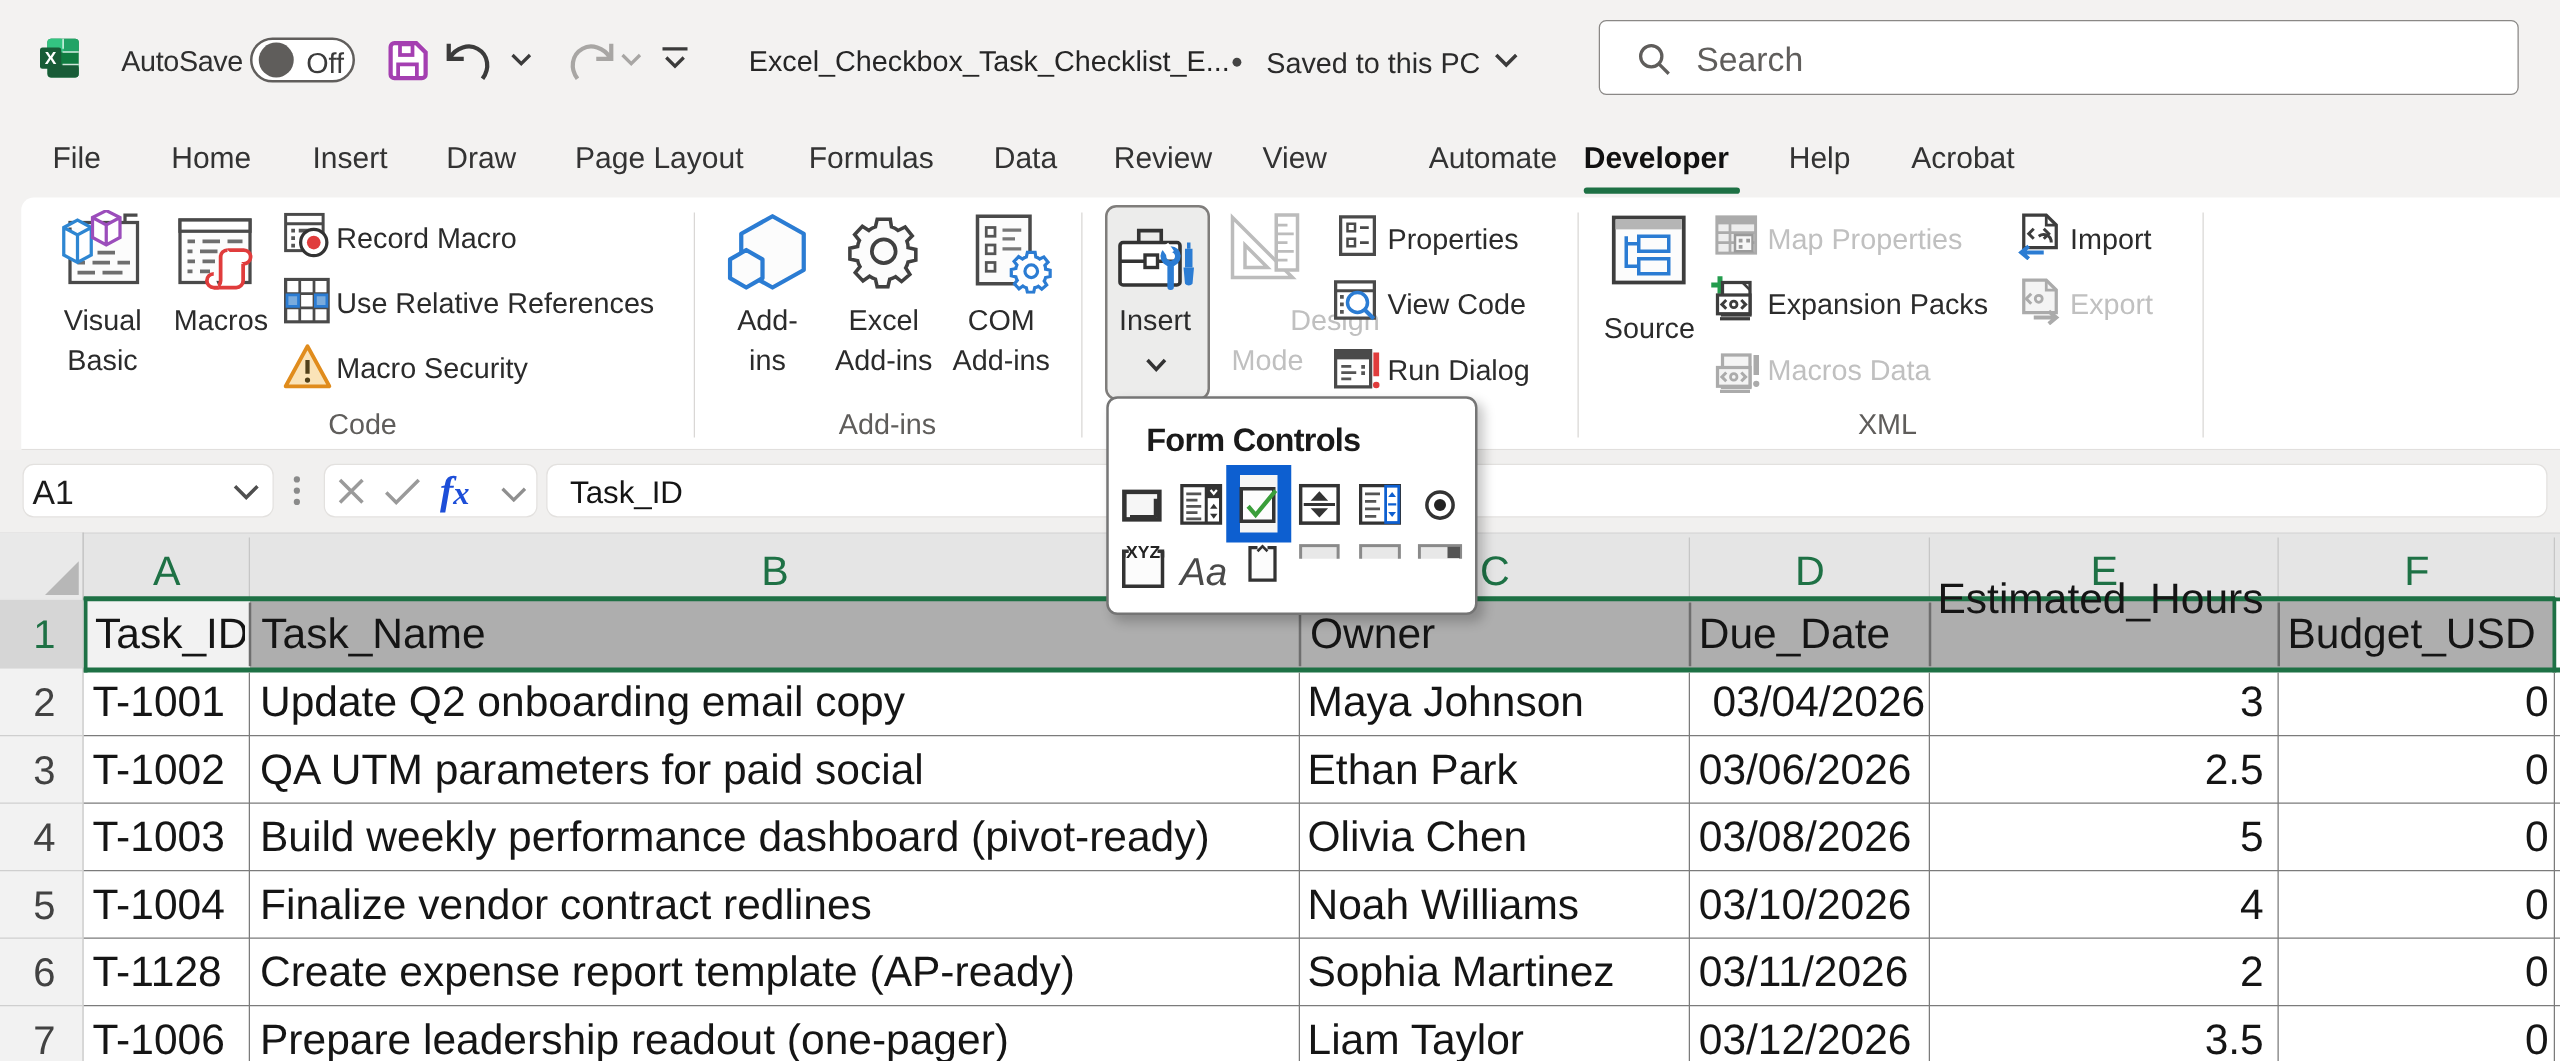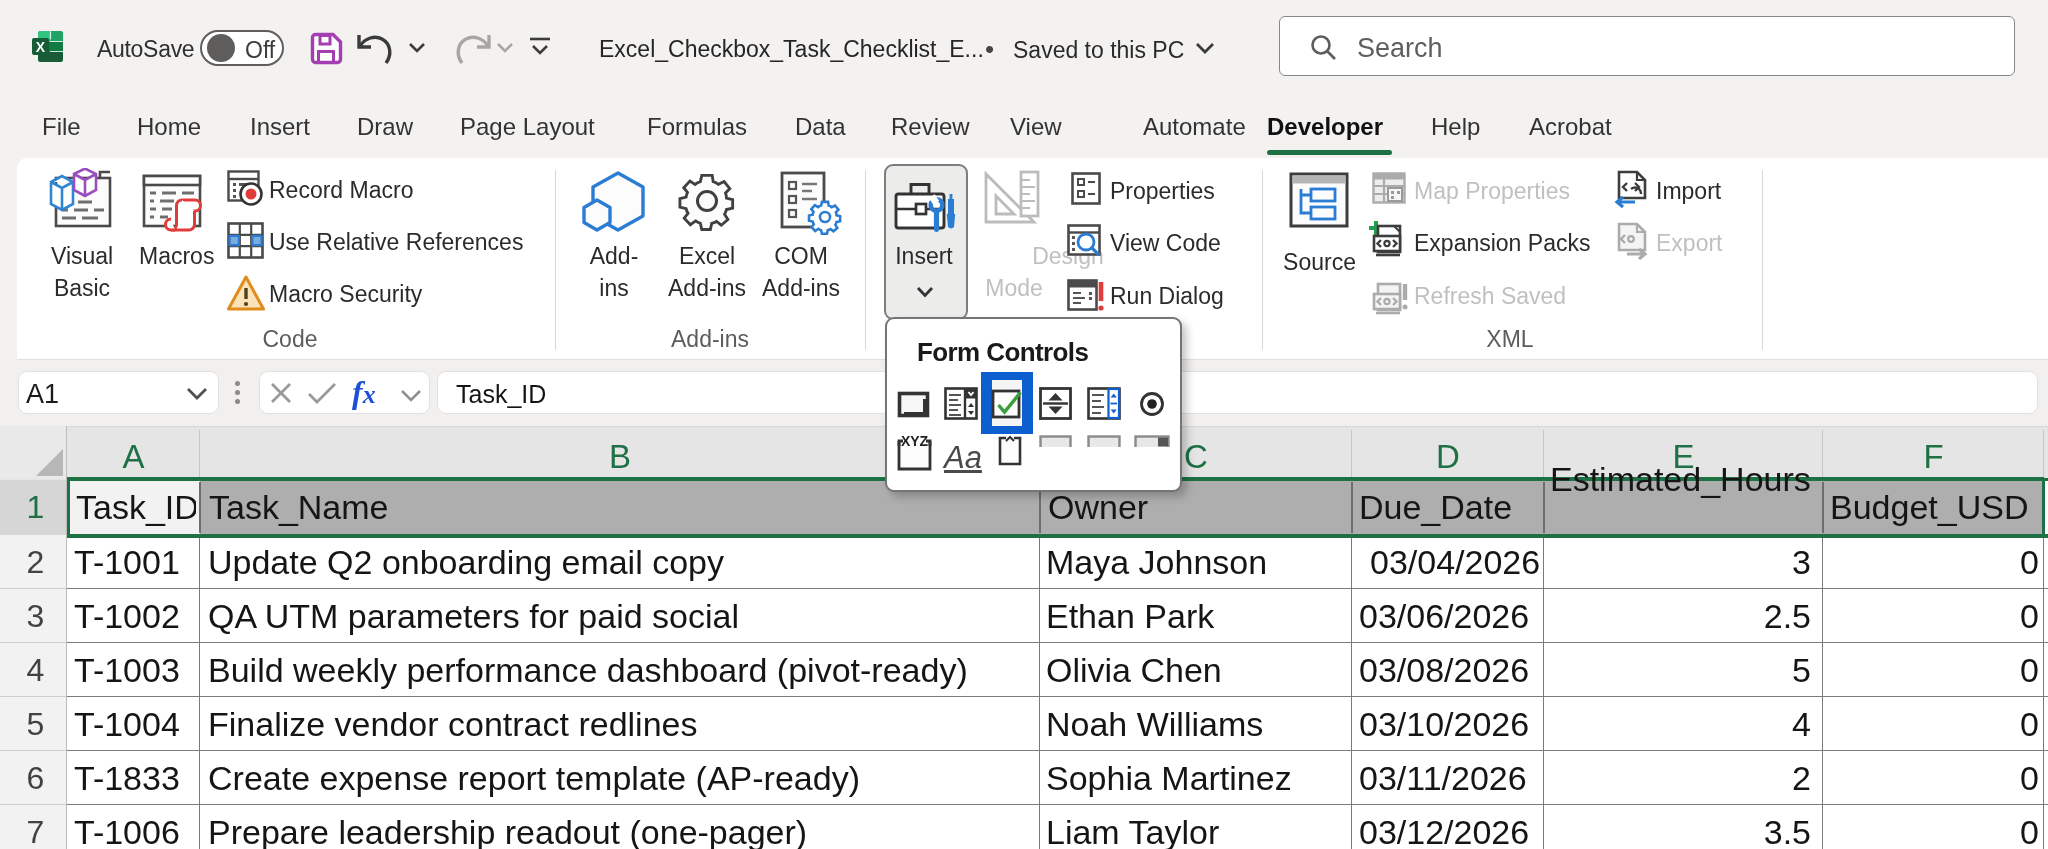--- a/index.html
+++ b/index.html
@@ -316,21 +316,21 @@
     <rect x="2" y="14" width="26" height="15" fill="#f4f4f4" stroke="#ababab" stroke-width="2.6"></rect>
     <g stroke="#ababab" stroke-width="2.4" fill="none">
       <path d="M9 18 L5.5 21.5 L9 25"></path>
           <path d="M21 18 L24.5 21.5 L21 25"></path>
     </g>
     <circle cx="15" cy="21.5" r="2.6" fill="none" stroke="#ababab" stroke-width="2.2"></circle>
     <path d="M4 33 L28 33" stroke="#ababab" stroke-width="2.6"></path>
     <path d="M33 4 L33 20" stroke="#ababab" stroke-width="4.4"></path>
     <circle cx="33" cy="27" r="2.5" fill="#ababab"></circle>
   </svg>
-  <div class="rlabel dis" style="left:1414px;top:283px;">Refresh Saved</div>
+  <div class="rlabel dis" style="left:1414px;top:283px;">Macros Data</div>
 
   <svg class="a" style="left:1611px;top:168px;" width="40" height="40" viewBox="0 0 40 40">
     <path d="M8 4 L26 4 L34 12 L34 30 L8 30 Z" fill="#fff" stroke="#3d3d3d" stroke-width="2.6"></path>
     <path d="M26 4 L26 12 L34 12" fill="none" stroke="#3d3d3d" stroke-width="2.2"></path>
     <g stroke="#3d3d3d" stroke-width="2.4" fill="none">
       <path d="M16 15 L12 19 L16 23"></path>
           <path d="M24 15 L28 19 L24 23"></path>
     </g>
     <path d="M30 26 C30 20 24 18 20 21" fill="none" stroke="#3d3d3d" stroke-width="2.4"></path>
     <path d="M24 34 L6 34 M12 29 L6 34 L12 39" fill="none" stroke="#2b7cd3" stroke-width="3.2"></path>
@@ -473,21 +473,21 @@
   <div class="cell" style="left:1544px;top:643px;width:267px;line-height:54px;text-align:right;">5</div>
   <div class="cell" style="left:1823px;top:643px;width:216px;line-height:54px;text-align:right;">0</div>
 
   <div class="cell" style="left:74px;top:697px;line-height:54px;">T-1004</div>
   <div class="cell" style="left:208px;top:697px;line-height:54px;">Finalize vendor contract redlines</div>
   <div class="cell" style="left:1046px;top:697px;line-height:54px;">Noah Williams</div>
   <div class="cell" style="left:1359px;top:697px;line-height:54px;">03/10/2026</div>
   <div class="cell" style="left:1544px;top:697px;width:267px;line-height:54px;text-align:right;">4</div>
   <div class="cell" style="left:1823px;top:697px;width:216px;line-height:54px;text-align:right;">0</div>
 
-  <div class="cell" style="left:74px;top:751px;line-height:54px;">T-1833</div>
+  <div class="cell" style="left:74px;top:751px;line-height:54px;">T-1128</div>
   <div class="cell" style="left:208px;top:751px;line-height:54px;">Create expense report template (AP-ready)</div>
   <div class="cell" style="left:1046px;top:751px;line-height:54px;">Sophia Martinez</div>
   <div class="cell" style="left:1359px;top:751px;line-height:54px;">03/11/2026</div>
   <div class="cell" style="left:1544px;top:751px;width:267px;line-height:54px;text-align:right;">2</div>
   <div class="cell" style="left:1823px;top:751px;width:216px;line-height:54px;text-align:right;">0</div>
 
   <div class="cell" style="left:74px;top:805px;line-height:54px;">T-1006</div>
   <div class="cell" style="left:208px;top:805px;line-height:54px;">Prepare leadership readout (one-pager)</div>
   <div class="cell" style="left:1046px;top:805px;line-height:54px;">Liam Taylor</div>
   <div class="cell" style="left:1359px;top:805px;line-height:54px;">03/12/2026</div>
@@ -543,21 +543,21 @@
   <svg class="a" style="left:252px;top:72px;" width="26" height="26" viewBox="0 0 26 26">
     <circle cx="13" cy="13" r="10.5" fill="#fff" stroke="#333" stroke-width="2.8"></circle>
     <circle cx="13" cy="13" r="4.8" fill="#222"></circle>
   </svg>
 
   <svg class="a" style="left:9px;top:114px;" width="37" height="39" viewBox="0 0 37 39">
     <path d="M7 8 L3 8 L3 36 L34 36 L34 8 L30 8" fill="#fcfcfc" stroke="#333" stroke-width="2.8"></path>
     <path d="M3 8 L3 13 M34 8 L34 13" stroke="#333" stroke-width="2.8"></path>
     <text x="18.5" y="13" font-size="14" font-weight="bold" font-family="Liberation Sans,sans-serif" fill="#222" text-anchor="middle">XYZ</text>
   </svg>
-  <div class="a" style="left:57px;top:121px;font-size:31px;font-style:italic;color:#4a4a4a;text-decoration:underline;">Aa</div>
+  <div class="a" style="left:57px;top:121px;font-size:31px;font-style:italic;color:#4a4a4a;">Aa</div>
 
   <svg class="a" style="left:110px;top:116px;" width="26" height="32" viewBox="0 0 26 32">
     <path d="M9 3 L3 3 L3 29 L23 29 L23 3 L17 3" fill="#fcfcfc" stroke="#333" stroke-width="2.6"></path>
     <path d="M9 6 L13 2 L17 6" fill="none" stroke="#333" stroke-width="2"></path>
   </svg>
 
   <svg class="a" style="left:152px;top:116px;" width="33" height="12" viewBox="0 0 33 12">
     <rect x="1.5" y="1.5" width="30" height="14" fill="#e8e8e8" stroke="#8a8a8a" stroke-width="2.4"></rect>
   </svg>
   <svg class="a" style="left:200px;top:116px;" width="34" height="12" viewBox="0 0 34 12">

